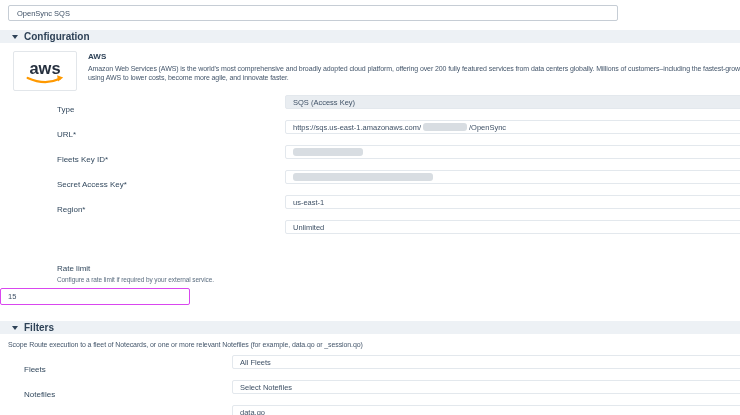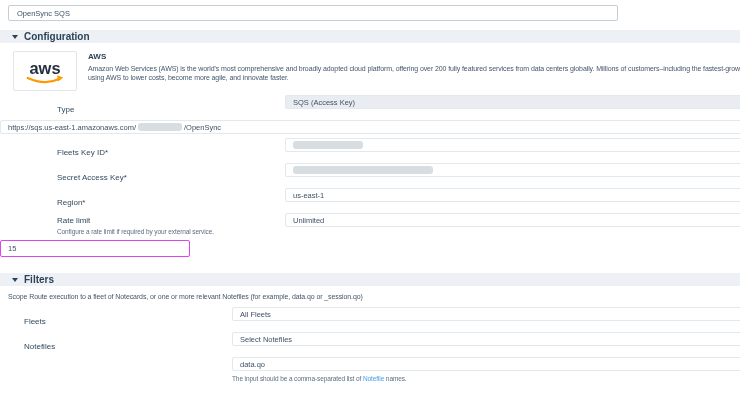--- a/index.html
+++ b/index.html
@@ -53,21 +53,21 @@
   .aws-text { margin-left:11px; width:1150px; }
   .aws-title { font-size:8px; font-weight:bold; color:#2e4257; margin-top:1px; }
   .aws-desc { font-size:7px; color:#44566b; line-height:9px; margin-top:3px; white-space:nowrap; letter-spacing:-0.1px; }
   .aws-desc div { white-space:nowrap; }
 
   
   .cfg-rows { margin-top:4px; }
   .row { display:flex; align-items:flex-start; margin-bottom:4px; }
   .lblcell { width:285px; flex:0 0 285px; padding-left:57px; padding-top:3px; }
   .lblcell-f { width:232px; flex:0 0 232px; padding-left:24px; padding-top:3px; }
-  .lbl { font-size:8px; color:#33495e; }
+  .lbl { font-size:8px; color:#33495e;margin-top:41px; }
   .help { font-size:6.5px; color:#5c6e80; line-height:8px; margin-top:3px; letter-spacing:-0.1px; }
   .help.narrow { width:215px; }
   .fieldcell { flex:1; }
   .field {
     height:14px;
     border:1px solid #e3e8ed; border-radius:2px;
     background:#fff;
     display:flex; align-items:center;
     padding:0 7px;
     font-size:7.5px; color:#3f5166;
@@ -125,20 +125,21 @@
     <div class="row">
       <div class="lblcell"><span class="lbl">Type</span></div>
       <div class="fieldcell">
           <div class="field disabled">
             <span>SQS (Access Key)</span>
           </div>
         </div>
     </div>
 
     <div class="row">
+      <div class="lblcell"><span class="lbl">URL*</span></div>
       <div class="fieldcell">
           <div class="field">
         <span>https://sqs.us-east-1.amazonaws.com/</span>
             <span class="redact url"></span>
             <span>/OpenSync</span>
       </div>
         </div>
     </div>
 
     <div class="row">

